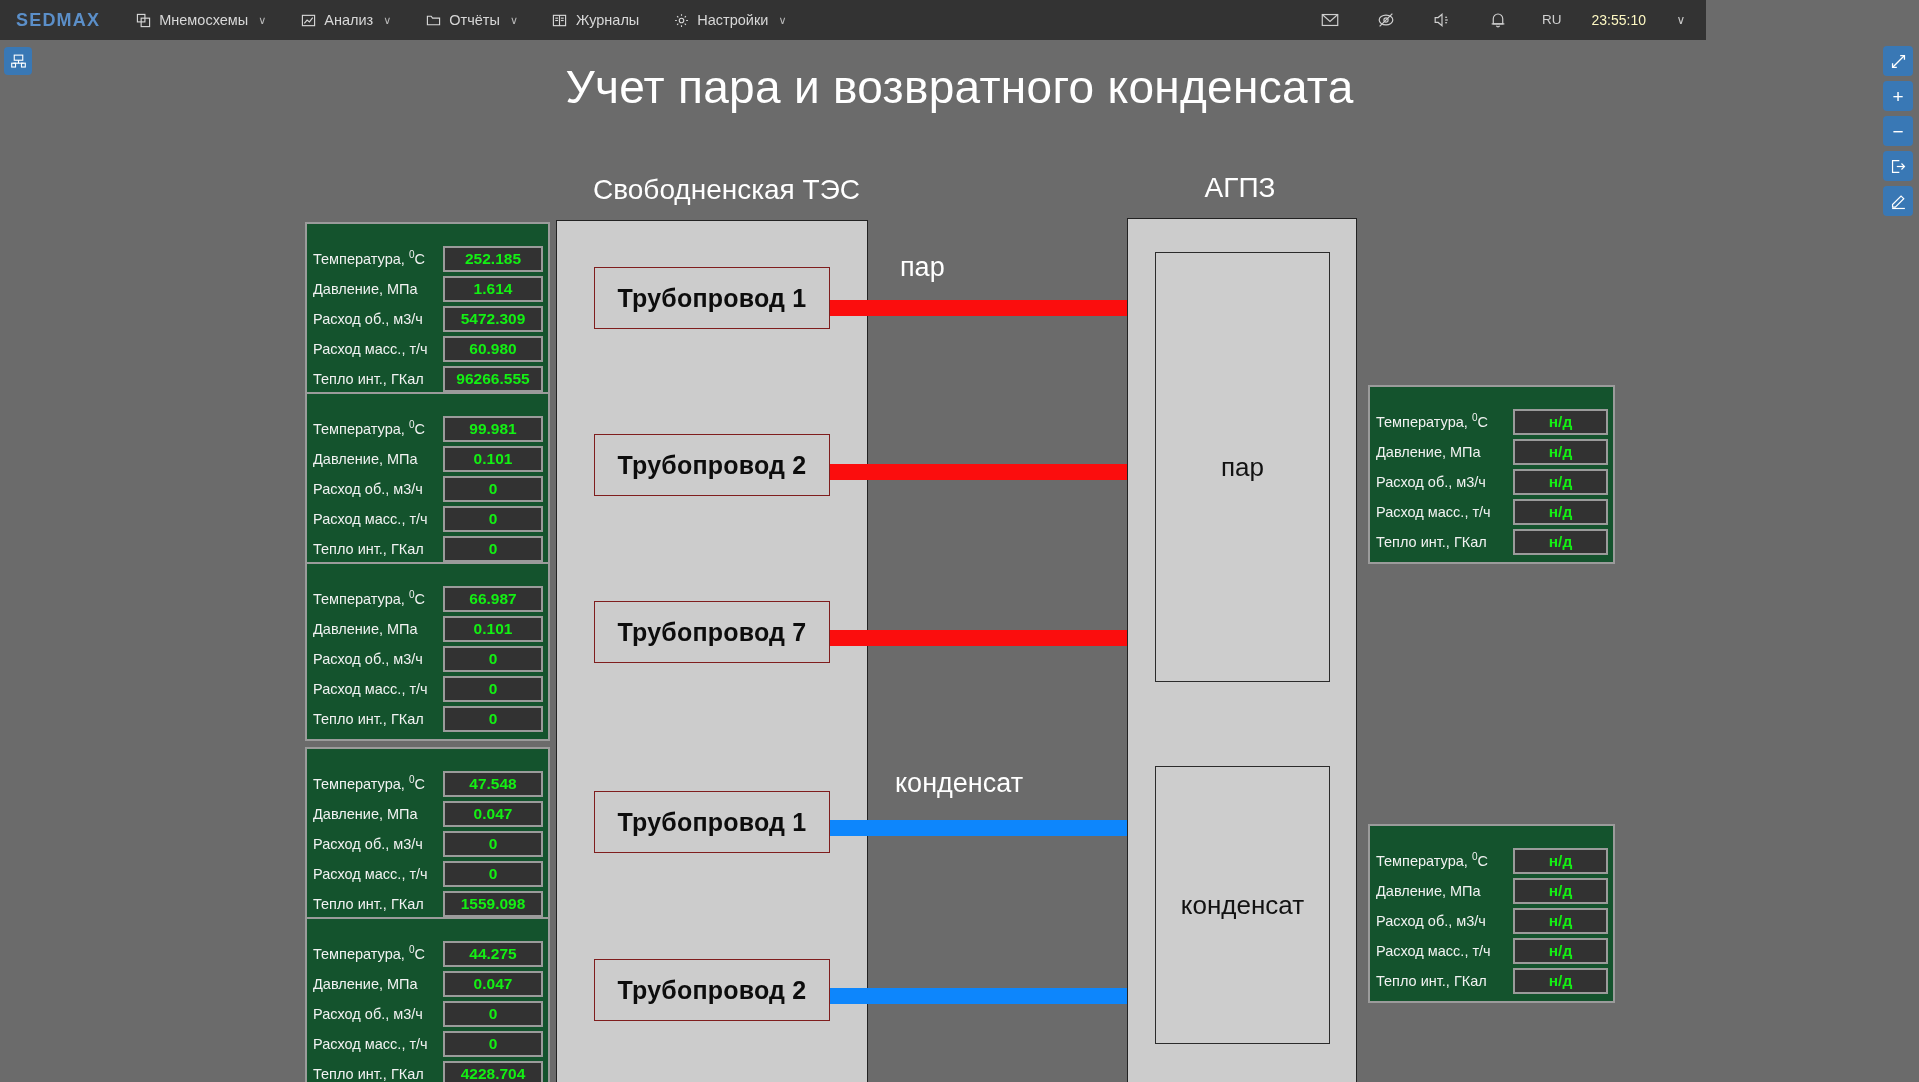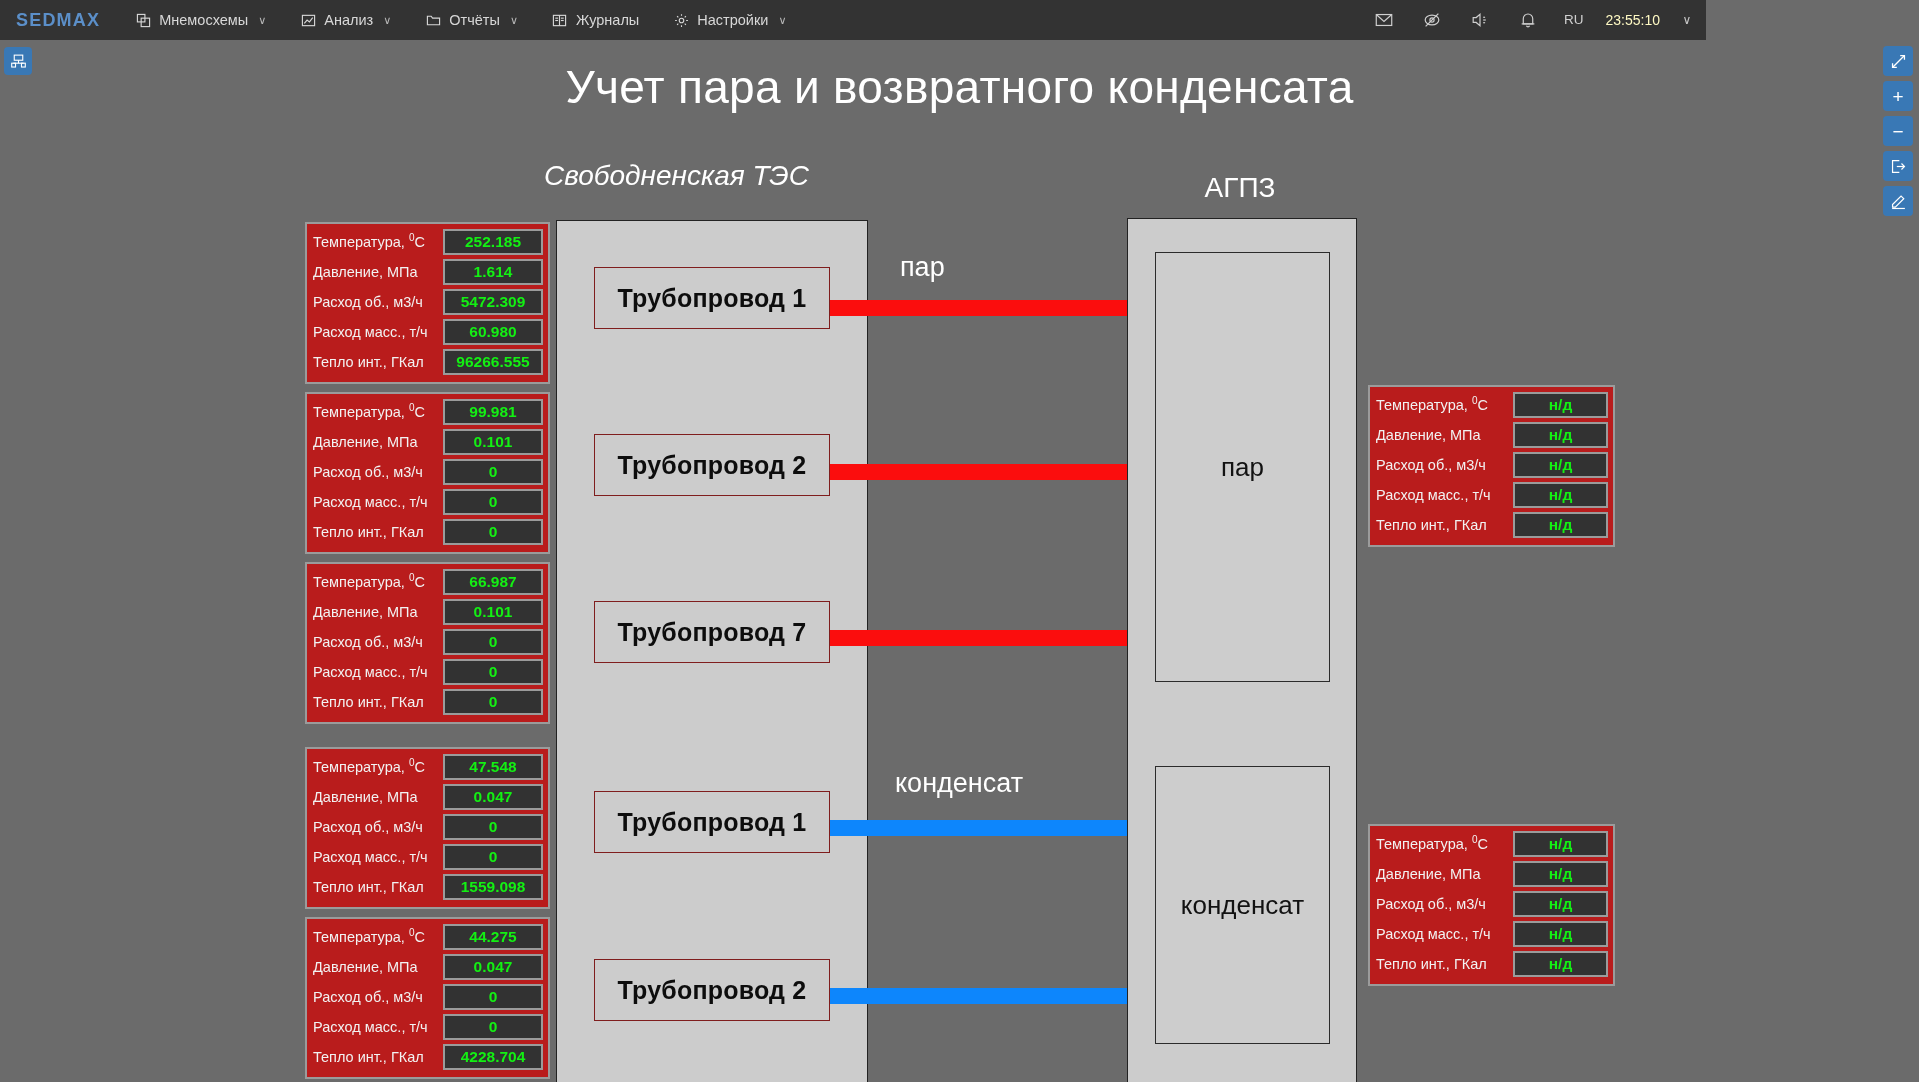--- a/index.html
+++ b/index.html
@@ -65,22 +65,22 @@
     font-size: 11px;
     color: #b9b9b9;
     margin-left: 2px;
     line-height: 1;
   }
 
   .topbar-right {
     margin-left: auto;
     display: flex;
     align-items: center;
-    gap: 4px;
-    padding-right: 4px;
+    gap: 12px;
+    padding-right: 10px;
     height: 40px;
   }
   .tr-ico {
     width: 44px; height: 40px;
     display: flex; align-items: center; justify-content: center;
     color: #cfcfcf;
     cursor: pointer;
   }
   .tr-lang {
     color: #d0d0d0;
@@ -158,21 +158,21 @@
     white-space: nowrap;
   }
 
   .site-caption {
     position: absolute;
     color: #ffffff;
     font-size: 28px;
     font-weight: 400;
     white-space: nowrap;
   }
-  #cap-tes  { left: 544px; top: 120px; width: 316px; text-align: left; font-style: italic; }
+  #cap-tes  { left: 544px; top: 134px; width: 316px; text-align: right; }
   #cap-agpz { left: 1126px; top: 132px; width: 228px; text-align: center; }
 
   
   .plant-panel {
     position: absolute;
     background: #cccccc;
     border: 1px solid #222222;
   }
   #panel-tes  { left: 556px; top: 180px; width: 312px; height: 871px; }
   #panel-agpz { left: 1127px; top: 178px; width: 230px; height: 873px; }
@@ -218,23 +218,23 @@
   .flow-label {
     position: absolute;
     color: #ffffff;
     font-size: 27px;
     white-space: nowrap;
   }
 
   
   .meas-table {
     position: absolute;
-    background: #b91c1c;
+    background: #14532d;
     border: 2px solid #9b9b9b;
-    padding: 3px 5px 5px 6px;
+    padding: 20px 5px 5px 6px;
   }
   .meas-row {
     display: flex;
     align-items: center;
     height: 30px;
   }
   .meas-label {
     color: #f2f2f2;
     font-size: 14.5px;
     white-space: nowrap;

